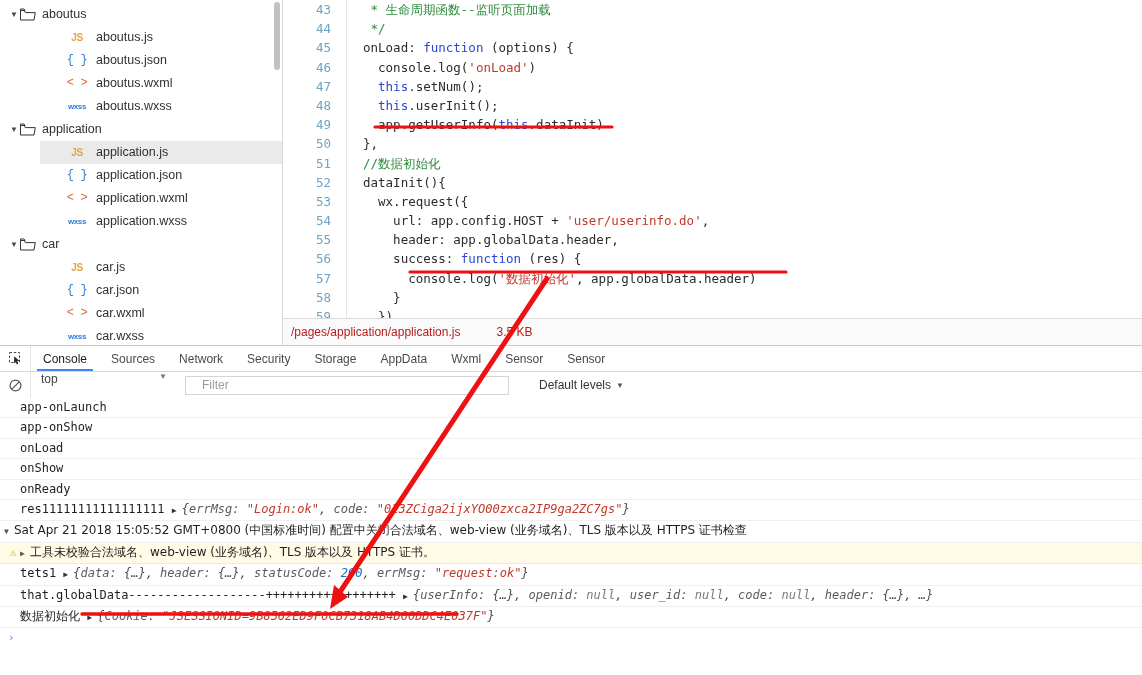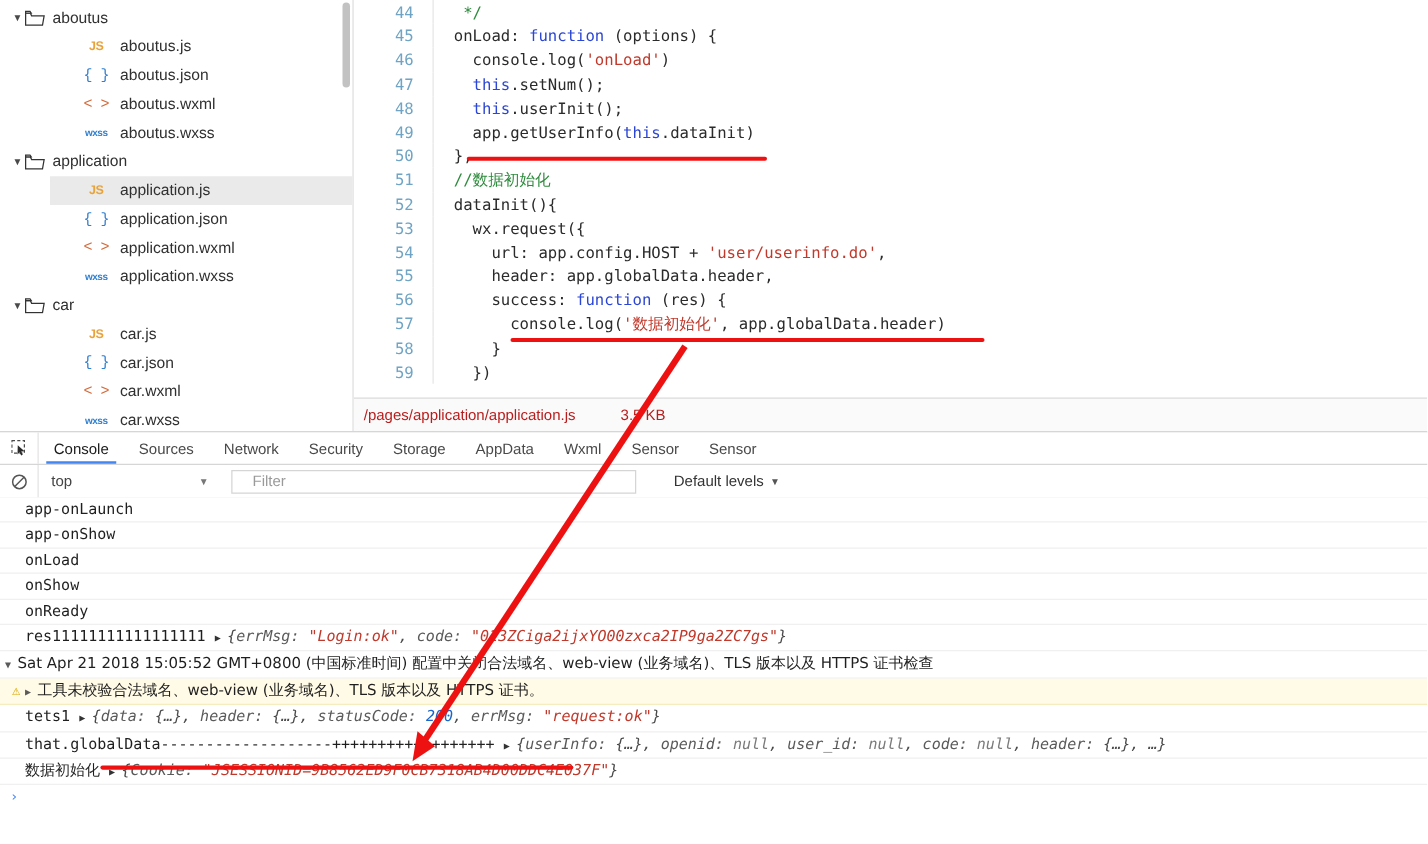--- a/index.html
+++ b/index.html
@@ -102,21 +102,21 @@
   .tab.active{color:#1b1b1b;}
   .tab.active::after{
     content:"";position:absolute;left:6px;right:6px;bottom:0;height:2px;background:#4285f4;
   }
   .filterbar{
     height:26px;display:flex;align-items:center;border-bottom:1px solid #e3e3e3;background:#fff;
     position:relative;
   }
   .fb-clear{width:30px;display:flex;align-items:center;justify-content:center;}
   .ctxsel{
-    display:flex;align-items:center;width:140px;border-left:1px solid #e3e3e3;
+    display:flex;width:140px;border-left:1px solid #e3e3e3;
     height:100%;padding-left:10px;font-size:12px;color:#444;position:relative;
   }
   .ctxsel .ar{position:absolute;right:14px;font-size:8px;color:#777;}
   .filterinput{
     flex:0 0 auto;width:290px;height:17px;margin-left:4px;border:1px solid #d5d5d5;
     background:#fff;font-size:12px;color:#14532d;padding:0 16px;line-height:17px;
     font-family:"Liberation Sans",sans-serif;
   }
   .filterinput::placeholder{color:#9a9a9a;}
   .levels{
@@ -242,20 +242,21 @@
             <span class="lbl">car.wxss</span>
           </div>
         </div>
       <div class="tree-scroll">
         <div class="tree-thumb"></div>
       </div>
     </div>
 
     <div class="editor">
       <div class="code-area" id="code-area">
+          <div class="cline"><span class="gutter">43</span><span class="guides"><span class="g1"></span></span><span class="ctext"><span class="cmt"> * 生命周期函数--监听页面加载</span></span></div>
           <div class="cline"><span class="gutter">44</span><span class="guides"><span class="g1"></span></span><span class="ctext"><span class="cmt"> */</span></span></div>
           <div class="cline"><span class="gutter">45</span><span class="guides"><span class="g1"></span></span><span class="ctext">onLoad: <span class="kw">function</span> (options) {</span></div>
           <div class="cline"><span class="gutter">46</span><span class="guides"><span class="g1"></span></span><span class="ctext">  console.log(<span class="str">'onLoad'</span>)</span></div>
           <div class="cline"><span class="gutter">47</span><span class="guides"><span class="g1"></span></span><span class="ctext">  <span class="kw">this</span>.setNum();</span></div>
           <div class="cline"><span class="gutter">48</span><span class="guides"><span class="g1"></span></span><span class="ctext">  <span class="kw">this</span>.userInit();</span></div>
           <div class="cline"><span class="gutter">49</span><span class="guides"><span class="g1"></span></span><span class="ctext">  app.getUserInfo(<span class="kw">this</span>.dataInit)</span></div>
           <div class="cline"><span class="gutter">50</span><span class="guides"><span class="g1"></span></span><span class="ctext">},</span></div>
           <div class="cline"><span class="gutter">51</span><span class="guides"><span class="g1"></span></span><span class="ctext"><span class="cmt">//数据初始化</span></span></div>
           <div class="cline"><span class="gutter">52</span><span class="guides"><span class="g1"></span></span><span class="ctext">dataInit(){</span></div>
           <div class="cline"><span class="gutter">53</span><span class="guides"><span class="g1"></span></span><span class="ctext">  wx.request({</span></div>

